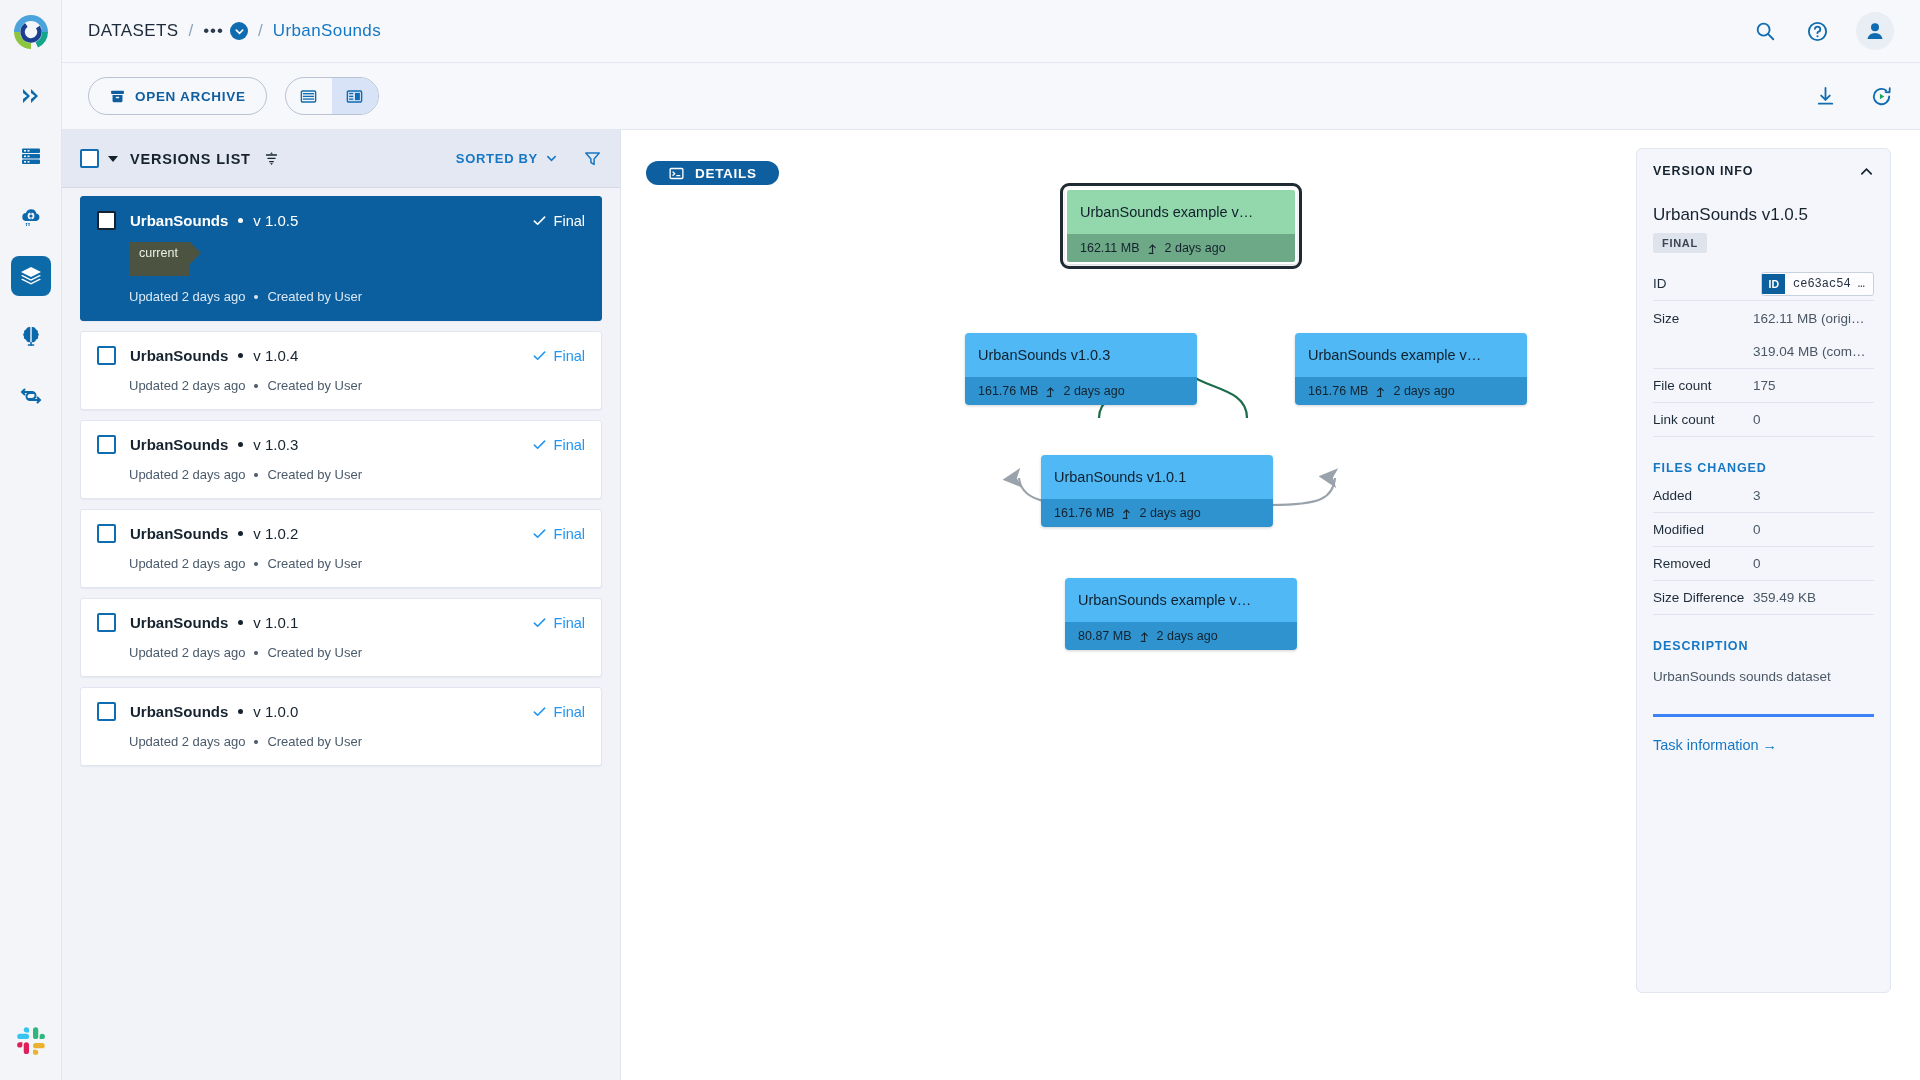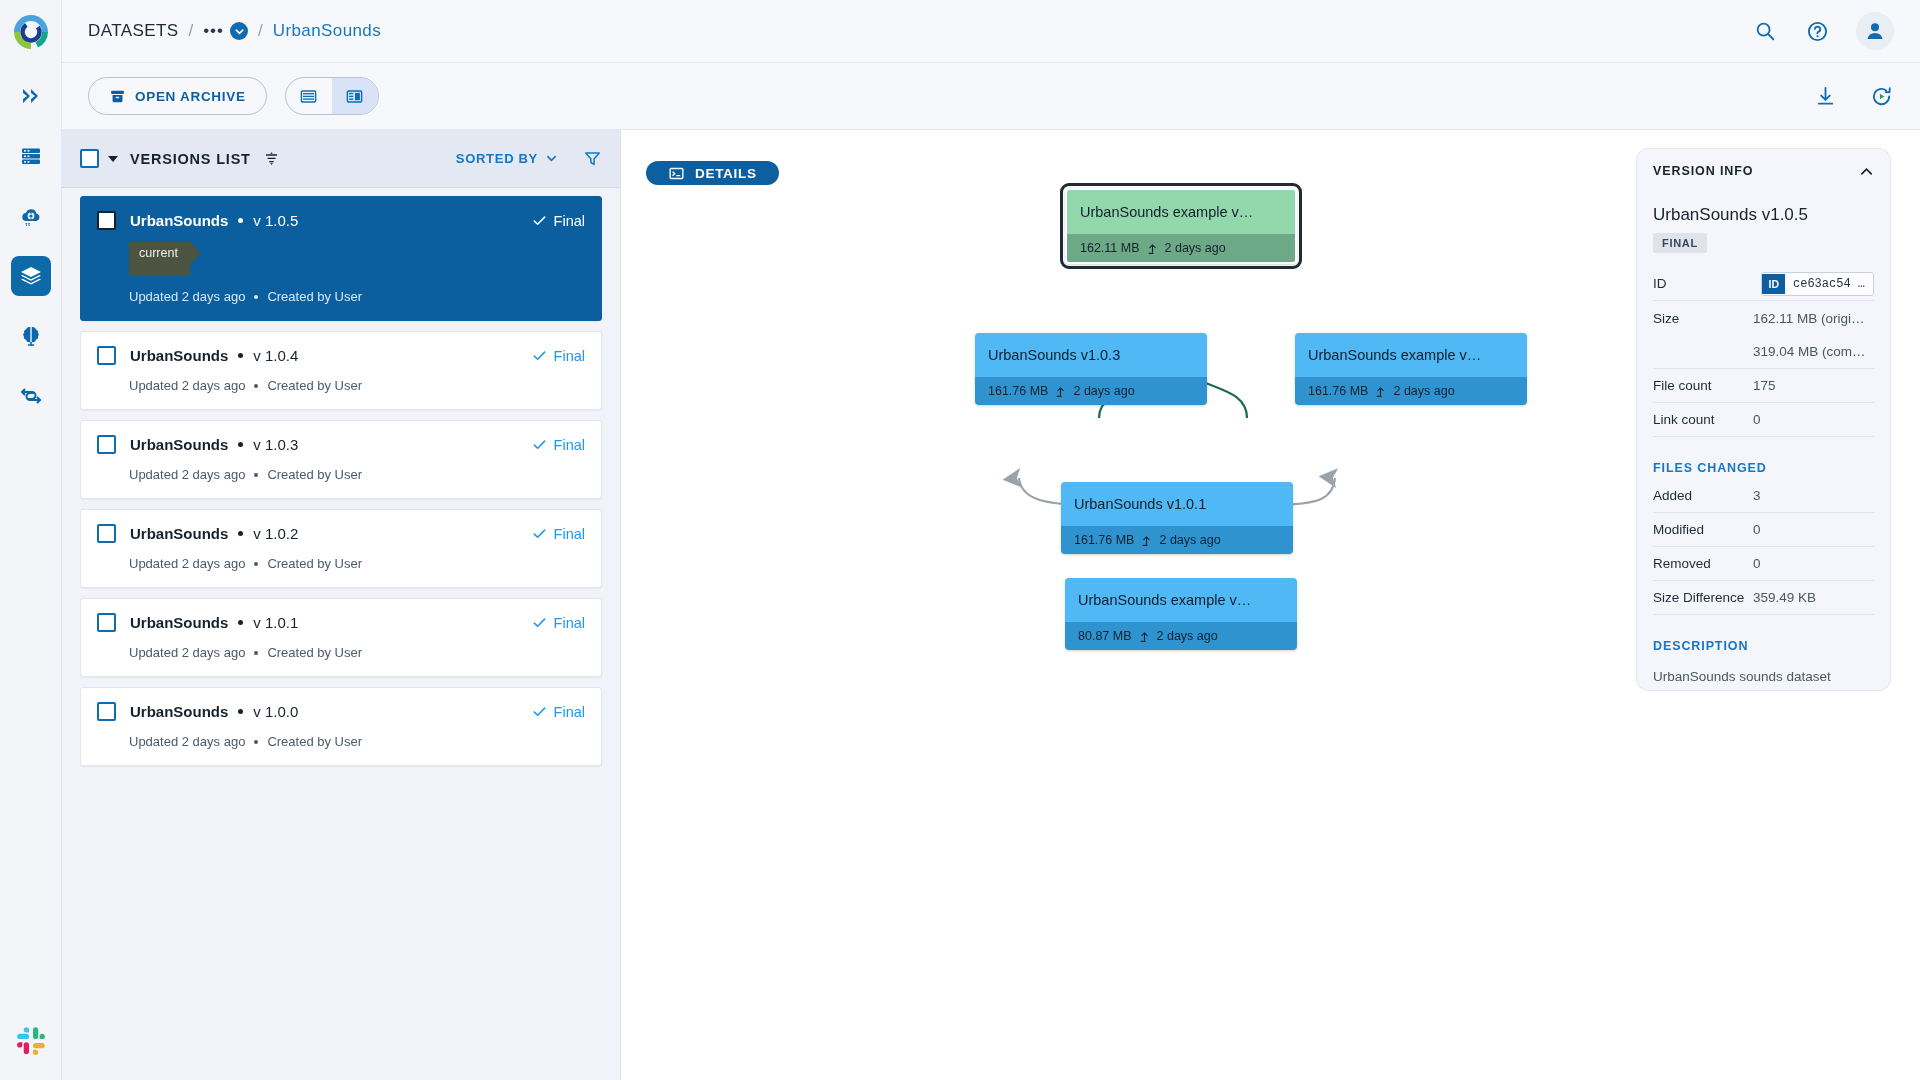--- a/index.html
+++ b/index.html
@@ -158,22 +158,22 @@
     font-size: 12.5px; color: #14222e;
   }
   .node.blue .ntitle { background: #4fb8f5; }
   .node.blue .nfoot  { background: #2f93cf; }
   .node.green { outline: 3px solid #1f2a33; outline-offset: 2px; border: 2px solid #ffffff; }
   .node.green .ntitle { background: #93d8ad; }
   .node.green .nfoot  { background: #6da986; }
 
   
   #info {
-    position: absolute; left: 1636px; top: 148px; width: 255px; height: 543px;
-    background: #f4f6fb; border: 1px solid #e2e6f0; border-radius: 12px;
+    position: absolute; left: 1636px; top: 148px; width: 255px; height: 845px;
+    background: #f4f6fb; border: 1px solid #e2e6f0; border-radius: 6px;
     padding: 0 16px; overflow: hidden;
   }
   .sec-head {
     display: flex; align-items: center; height: 44px;
     font-size: 12.5px; font-weight: 700; letter-spacing: .9px; color: #16232f;
   }
   .chev-up { margin-left: auto; color: #16232f; cursor: pointer; display:flex;}
   .info-title { font-size: 17px; color: #16232f; margin-top: 12px; }
   .pill-final {
     display: inline-block; margin-top: 8px; background: #dfe3eb; color: #3a4756;
@@ -573,21 +573,21 @@
           <span>
             <svg width="13" height="13" viewBox="0 0 24 24" fill="none" stroke="#14222e" stroke-width="2" stroke-linecap="round">
               <path d="M12 19 V6"></path>
               <path d="M7 10.5 L12 5.5 L17 10.5"></path>
               <path d="M6 21 H13"></path>
             </svg>
           </span>
           <span>2 days ago</span>
         </div>
       </div>
-      <div class="node blue" style="left: 354px; top: 203px; text-align: right;">
+      <div class="node blue" style="left: 344px; top: 203px; text-align: right;">
         <div class="ntitle">UrbanSounds v1.0.3</div>
         <div class="nfoot">
           <span>161.76 MB</span>
           <span>
             <svg width="13" height="13" viewBox="0 0 24 24" fill="none" stroke="#14222e" stroke-width="2" stroke-linecap="round">
               <path d="M12 19 V6"></path>
               <path d="M7 10.5 L12 5.5 L17 10.5"></path>
               <path d="M6 21 H13"></path>
             </svg>
           </span>
@@ -601,21 +601,21 @@
           <span>
             <svg width="13" height="13" viewBox="0 0 24 24" fill="none" stroke="#14222e" stroke-width="2" stroke-linecap="round">
               <path d="M12 19 V6"></path>
               <path d="M7 10.5 L12 5.5 L17 10.5"></path>
               <path d="M6 21 H13"></path>
             </svg>
           </span>
           <span>2 days ago</span>
         </div>
       </div>
-      <div class="node blue" style="left: 440px; top: 325px; margin-top: 27px;">
+      <div class="node blue" style="left: 420px; top: 325px;">
         <div class="ntitle">UrbanSounds v1.0.1</div>
         <div class="nfoot">
           <span>161.76 MB</span>
           <span>
             <svg width="13" height="13" viewBox="0 0 24 24" fill="none" stroke="#14222e" stroke-width="2" stroke-linecap="round">
               <path d="M12 19 V6"></path>
               <path d="M7 10.5 L12 5.5 L17 10.5"></path>
               <path d="M6 21 H13"></path>
             </svg>
           </span>

